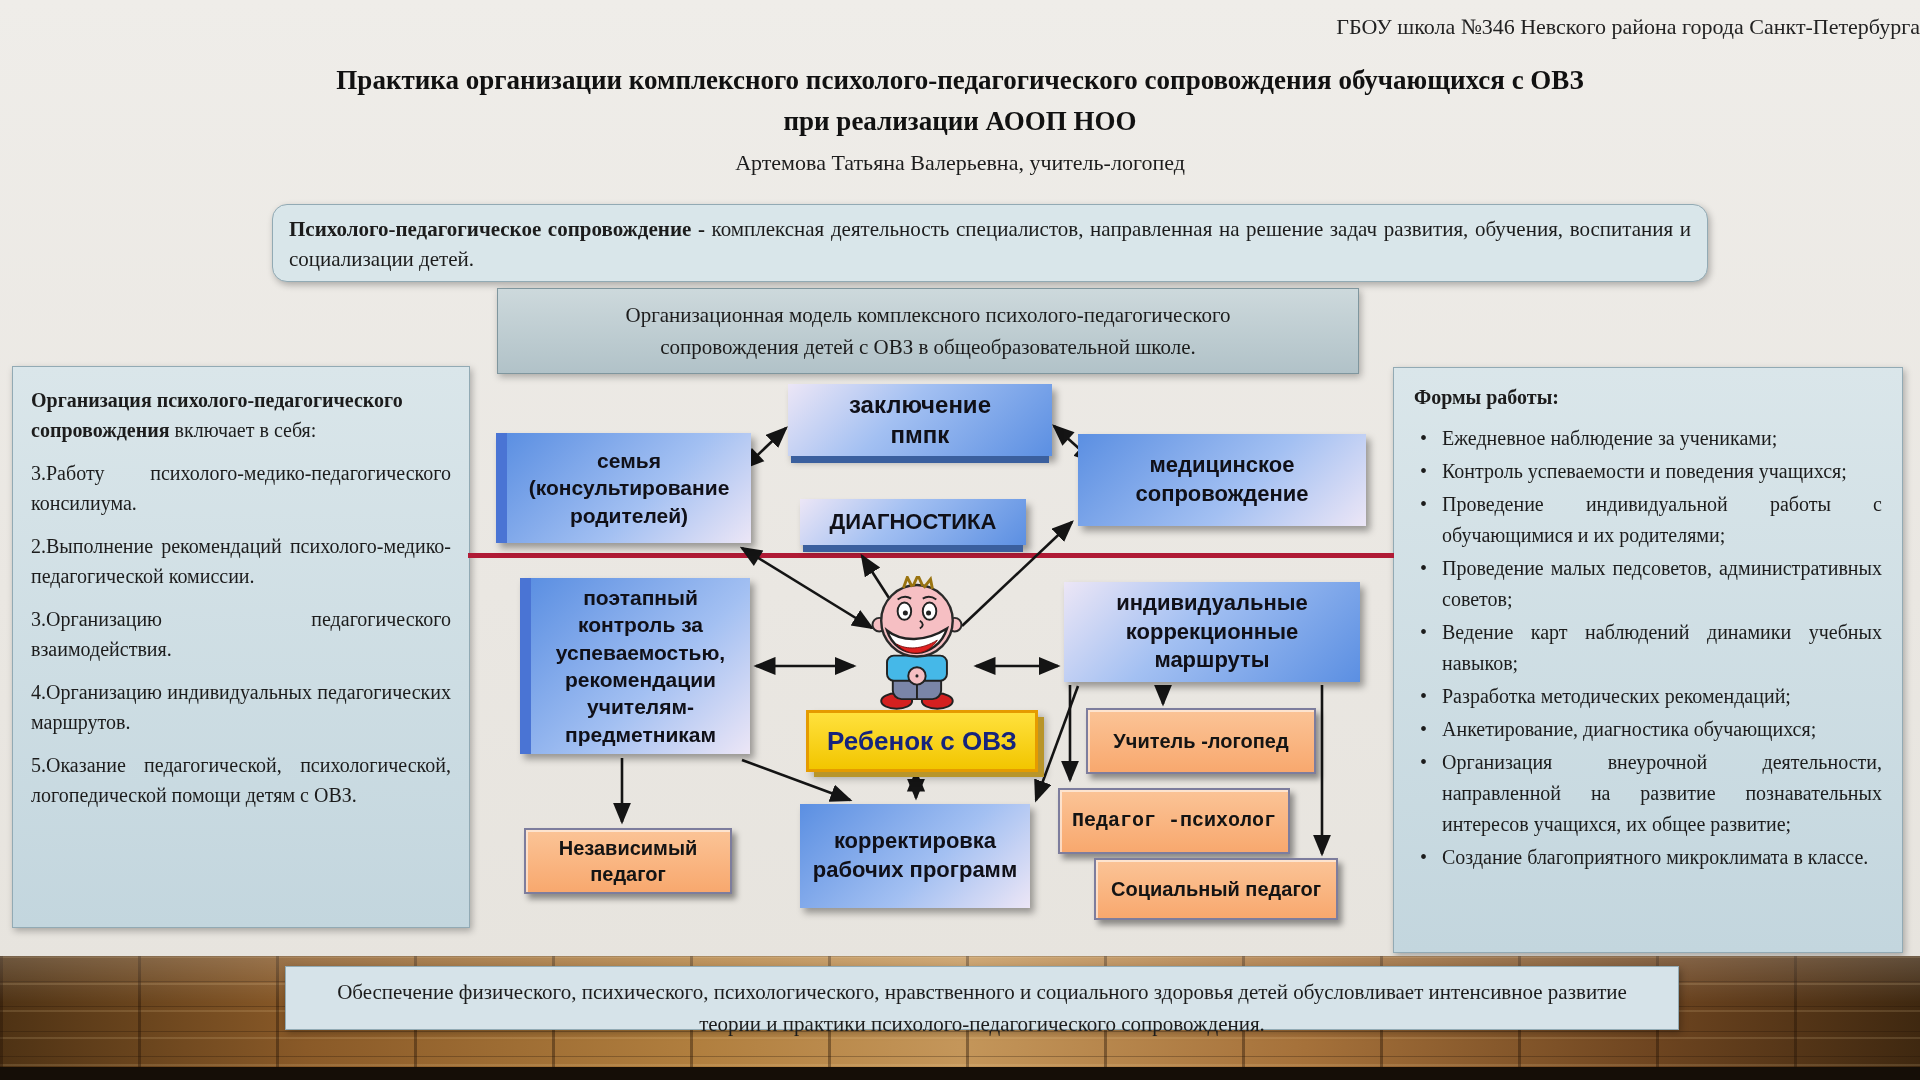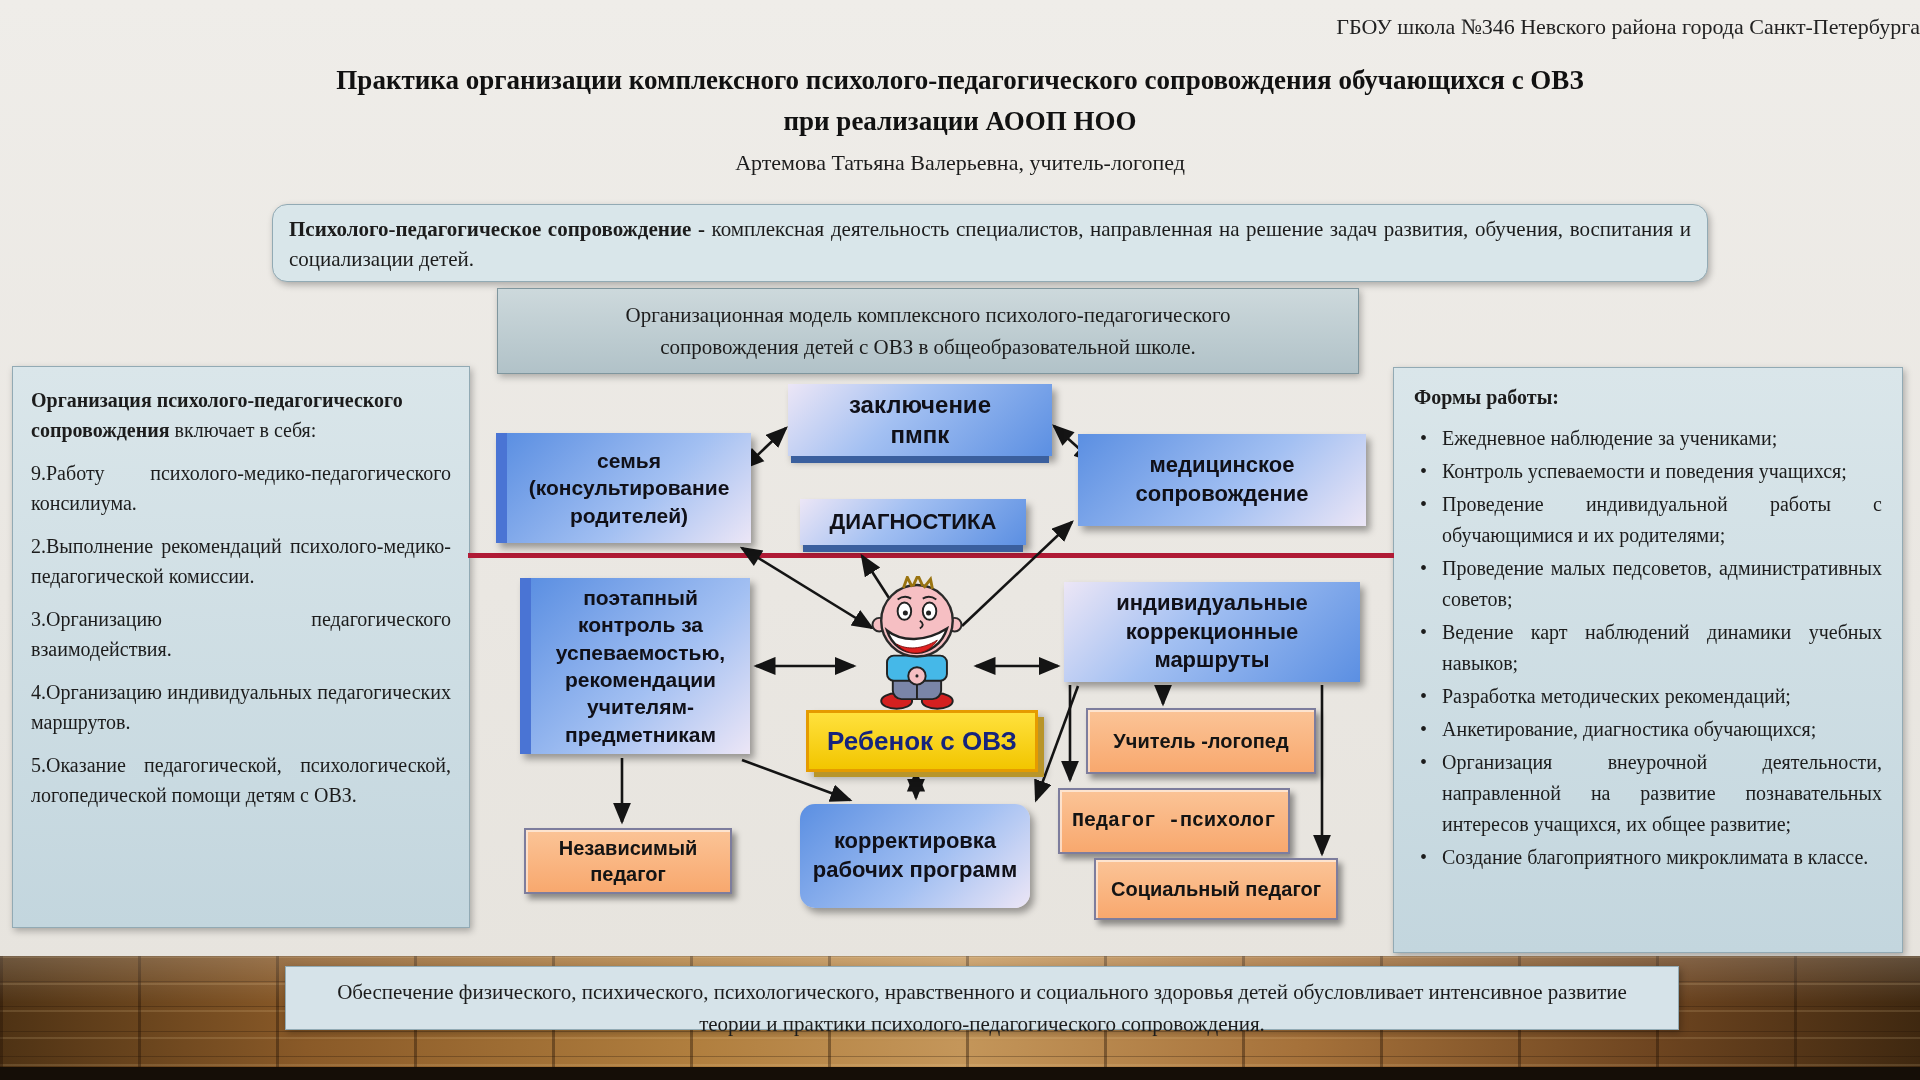--- a/index.html
+++ b/index.html
@@ -45,21 +45,21 @@
   .blue{background:linear-gradient(135deg,#ece6f6 0%,#a3c0f2 42%,#5b8fe2 100%);}
   .blue2{background:linear-gradient(315deg,#ece6f6 0%,#a3c0f2 42%,#5b8fe2 100%);}
   .flap{box-shadow:0 10px 0 -3px #3a5f9e,4px 6px 7px rgba(0,0,0,.35);}
   .lbar{border-left:11px solid #4a74d4;}
   .b-zakl{left:788px;top:384px;width:264px;height:72px;font-size:24px;line-height:1.25;padding:0 30px;box-sizing:border-box;}
   .b-family{left:496px;top:433px;width:244px;height:110px;font-size:21px;line-height:1.3;}
   .b-med{left:1078px;top:434px;width:288px;height:92px;font-size:22px;line-height:1.3;padding:0 20px;box-sizing:border-box;}
   .b-diag{left:800px;top:499px;width:226px;height:46px;font-size:22px;}
   .b-control{left:520px;top:578px;width:230px;height:176px;font-size:21px;line-height:1.3;padding:0 28px;box-sizing:border-box;}
   .b-routes{left:1064px;top:582px;width:296px;height:100px;font-size:22px;line-height:1.3;padding:0 12px;box-sizing:border-box;}
-  .b-corr{left:800px;top:804px;width:230px;height:104px;font-size:22px;line-height:1.3;border-radius:15px;}
+  .b-corr{left:800px;top:804px;width:230px;height:104px;font-size:22px;line-height:1.3;}
   .yellow{left:806px;top:710px;width:226px;height:56px;background:linear-gradient(180deg,#ffe13d,#f2c500);
           border:3px solid #e59b00;color:#16247c;font-size:26px;
           box-shadow:7px 6px 0 -1px #b8952a,7px 6px 8px rgba(0,0,0,.3);}
   .orange{background:linear-gradient(180deg,#fbc497 0%,#f8a86e 100%);border:2px solid #7d7d9d;color:#141414;
           box-shadow:inset 2px 2px 0 rgba(255,255,255,.55),4px 5px 6px rgba(0,0,0,.4);font-size:20px;line-height:1.3;}
   .b-indep{left:524px;top:828px;width:204px;height:62px;}
   .b-logo{left:1086px;top:708px;width:226px;height:62px;}
   .b-psych{left:1058px;top:788px;width:228px;height:62px;font-family:Liberation Mono, monospace;}
   .b-social{left:1094px;top:858px;width:240px;height:58px;}
   
@@ -85,21 +85,21 @@
 
   <div class="panel modelbox">
     <div>
       <div>Организационная модель комплексного психолого-педагогического</div>
       <div>сопровождения детей с ОВЗ в общеобразовательной школе.</div>
     </div>
   </div>
 
   <div class="panel leftpanel">
     <p class="lp-head"><b>Организация психолого-педагогического сопровождения </b><span>включает в себя:</span></p>
-    <p>9.Работу психолого-медико-педагогического консилиума.</p>
+    <p>3.Работу психолого-медико-педагогического консилиума.</p>
     <p>2.Выполнение рекомендаций психолого-медико-педагогической комиссии.</p>
     <p>3.Организацию педагогического взаимодействия.</p>
     <p>4.Организацию индивидуальных педагогических маршрутов.</p>
     <p>5.Оказание педагогической, психологической, логопедической помощи детям с ОВЗ.</p>
   </div>
 
   <div class="panel rightpanel">
     <div class="rp-head">Формы работы:</div>
     <ul>
       <li>Ежедневное наблюдение за учениками;</li>

